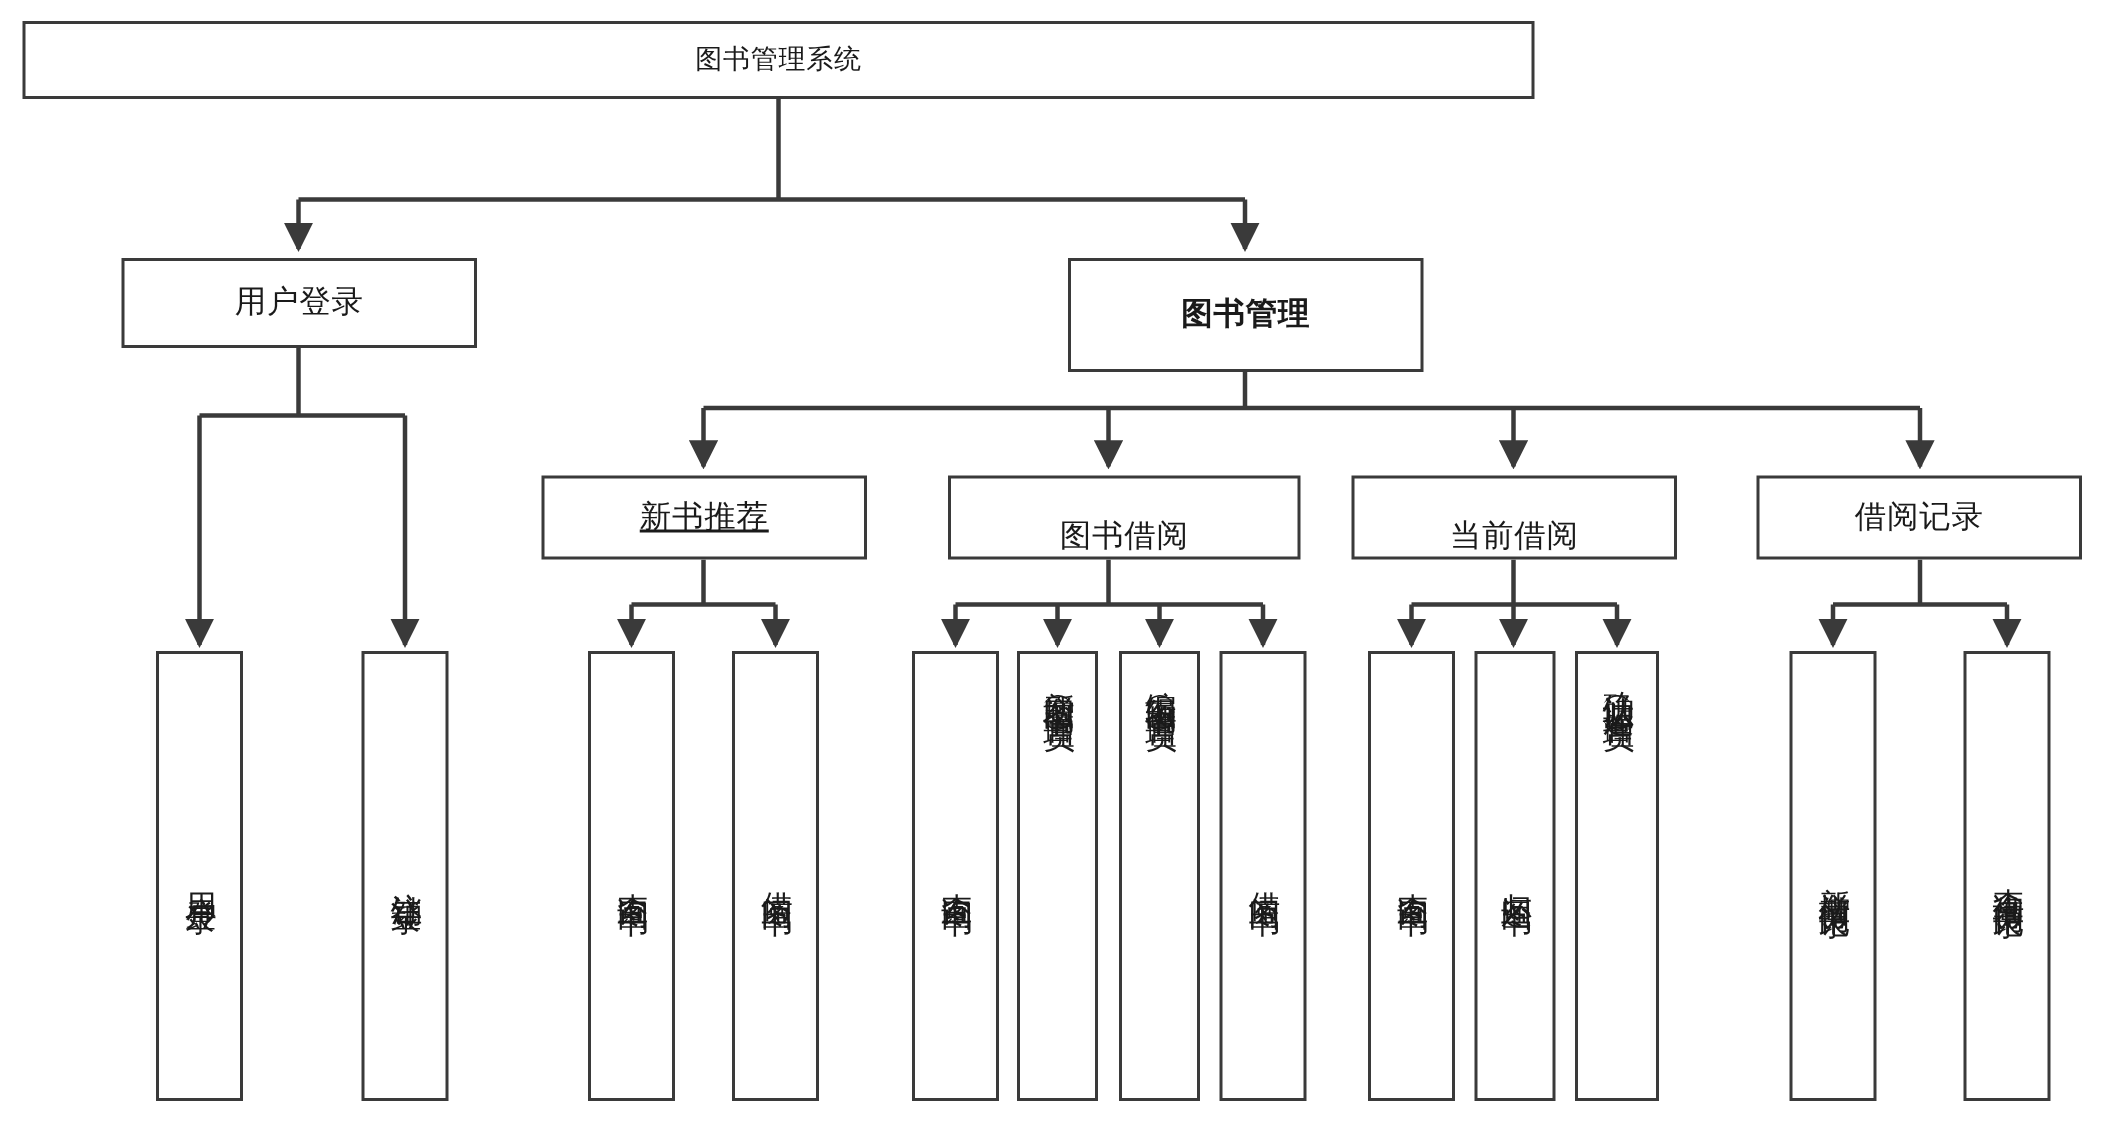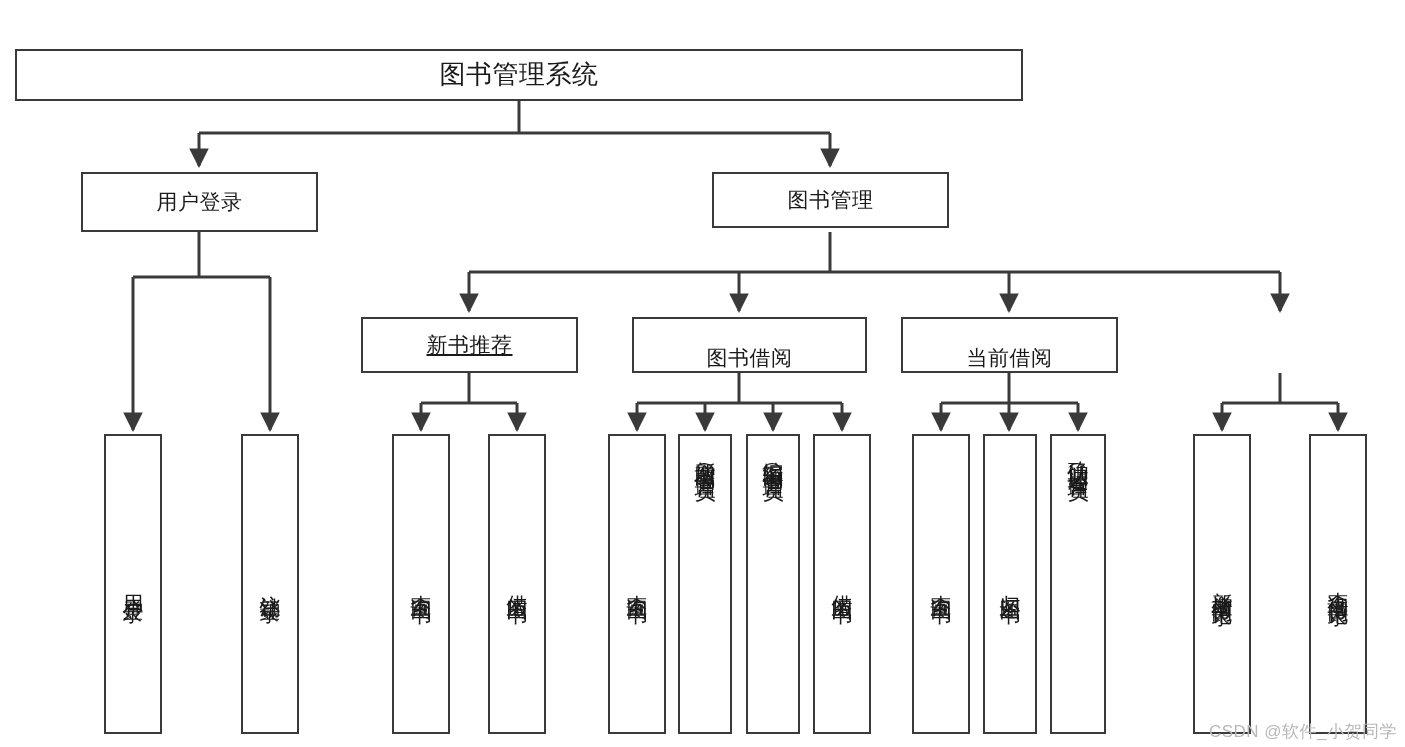--- a/index.html
+++ b/index.html
@@ -43,22 +43,21 @@
     line-height: 1.22;
   }
 
   
   .node.horizontal {
     font-size: 21px;
     letter-spacing: 0.5px;
     white-space: nowrap;
   }
   .node.root {
-    font-size: 26px;
-    margin-top: 35px;
+    font-size: 18px;
   }
 
   
   .node.vertical {
     font-size: 21px;
     letter-spacing: 2px;
     padding: 8px 2px;
     align-items: flex-start;
   }
   .node.vertical .vtext {
@@ -141,36 +140,39 @@
   </svg>
 
   <div class="node horizontal root" style="left:15px; top:14px; width:1008px; height:52px;">
     <span>图书管理系统</span>
   </div>
 
   <div class="node horizontal" style="left:81px; top:172px; width:237px; height:60px;">
     <span>用户登录</span>
   </div>
 
-  <div class="node horizontal" style="left:712px; top:172px; width:237px; height:56px;">
+  <div class="node horizontal" style="left:712px; top:172px; width:237px; height:76px;font-weight:bold;">
     <span>图书管理</span>
   </div>
 
   <div class="node horizontal" style="left:361px; top:317px; width:217px; height:56px;text-decoration:underline;">
     <span>新书推荐</span>
   </div>
 
   <div class="node horizontal" style="left:632px; top:317px; width:235px; height:56px;align-items:flex-end;">
     <span>图书借阅</span>
   </div>
 
   <div class="node horizontal" style="left:901px; top:317px; width:217px; height:56px;align-items:flex-end;">
     <span>当前借阅</span>
   </div>
 
+  <div class="node horizontal" style="left:1171px; top:317px; width:217px; height:56px;">
+    <span>借阅记录</span>
+  </div>
 
   <div class="node vertical center-text" style="left:104px; top:434px; width:58px; height:300px;">
     <span class="vtext">用户登录</span>
   </div>
 
   <div class="node vertical center-text" style="left:241px; top:434px; width:58px; height:300px;">
     <span class="vtext">注销登录</span>
   </div>
 
   <div class="node vertical center-text" style="left:392px; top:434px; width:58px; height:300px;">
@@ -210,15 +212,14 @@
   </div>
 
   <div class="node vertical center-text" style="left:1193px; top:434px; width:58px; height:300px;">
     <span class="vtext">新增借阅记录</span>
   </div>
 
   <div class="node vertical center-text" style="left:1309px; top:434px; width:58px; height:300px;">
     <span class="vtext">查询借阅记录</span>
   </div>
 
-  <div id="watermark">CSDN @软件_小贺同学</div>
 
 </div>
 
 </body></html>

